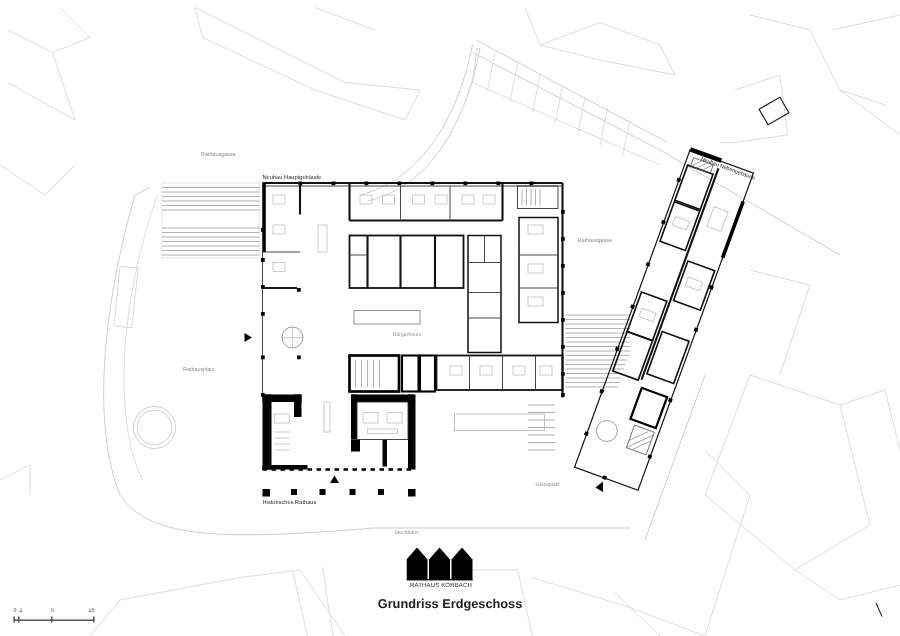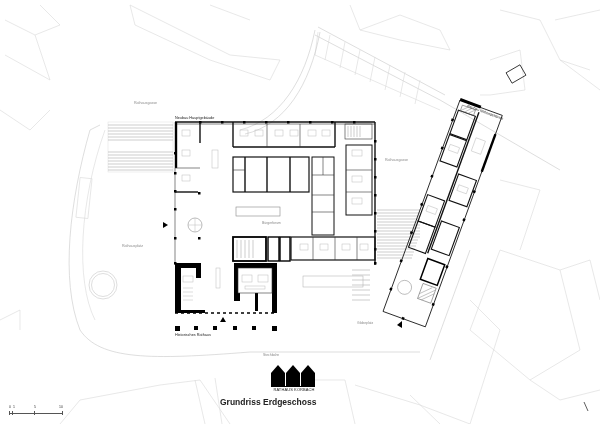--- a/index.html
+++ b/index.html
@@ -7,21 +7,21 @@
   svg { position: absolute; left: 0; top: 0; }
   .ctx { fill: none; stroke: #d8d8d8; stroke-width: 0.6; }
   .ctx2 { fill: none; stroke: #c8c8c8; stroke-width: 0.6; }
   .wall { fill: none; stroke: #111; stroke-width: 1.4; }
   .wallthin { fill: none; stroke: #333; stroke-width: 0.6; }
   .wallthick { fill: none; stroke: #000; stroke-width: 2.4; }
   .solid { fill: #000; }
   .furn { fill: none; stroke: #bbb; stroke-width: 0.5; }
   .stair { fill: none; stroke: #999; stroke-width: 0.5; }
   .hatch { fill: none; stroke: #777; stroke-width: 0.4; }
-  .title { position: absolute; left: 220px; top: 397px; width: 160px; font-size: 8.5px; font-weight: bold; color: #222; font-family: "Liberation Sans", sans-serif; }
+  .title { position: absolute; left: 220px; top: 397px; width: 160px; text-align: center; font-size: 8.5px; font-weight: bold; color: #222; font-family: "Liberation Sans", sans-serif; }
   .logo-text { position: absolute; left: 268px; top: 387px; width: 64px; text-align: center; font-size: 4px; color: #222; letter-spacing: 0.1px; font-family: "Liberation Sans", sans-serif; }
   .scale-label { position: absolute; font-size: 3.5px; color: #333; font-family: "Liberation Sans", sans-serif; }
 </style>
 </head>
 <body>
 
 <svg width="600" height="424" viewBox="0 0 600 424">
 
   <g>
     <polyline class="ctx" points="5,20 35,35 60,25 40,5"></polyline>

